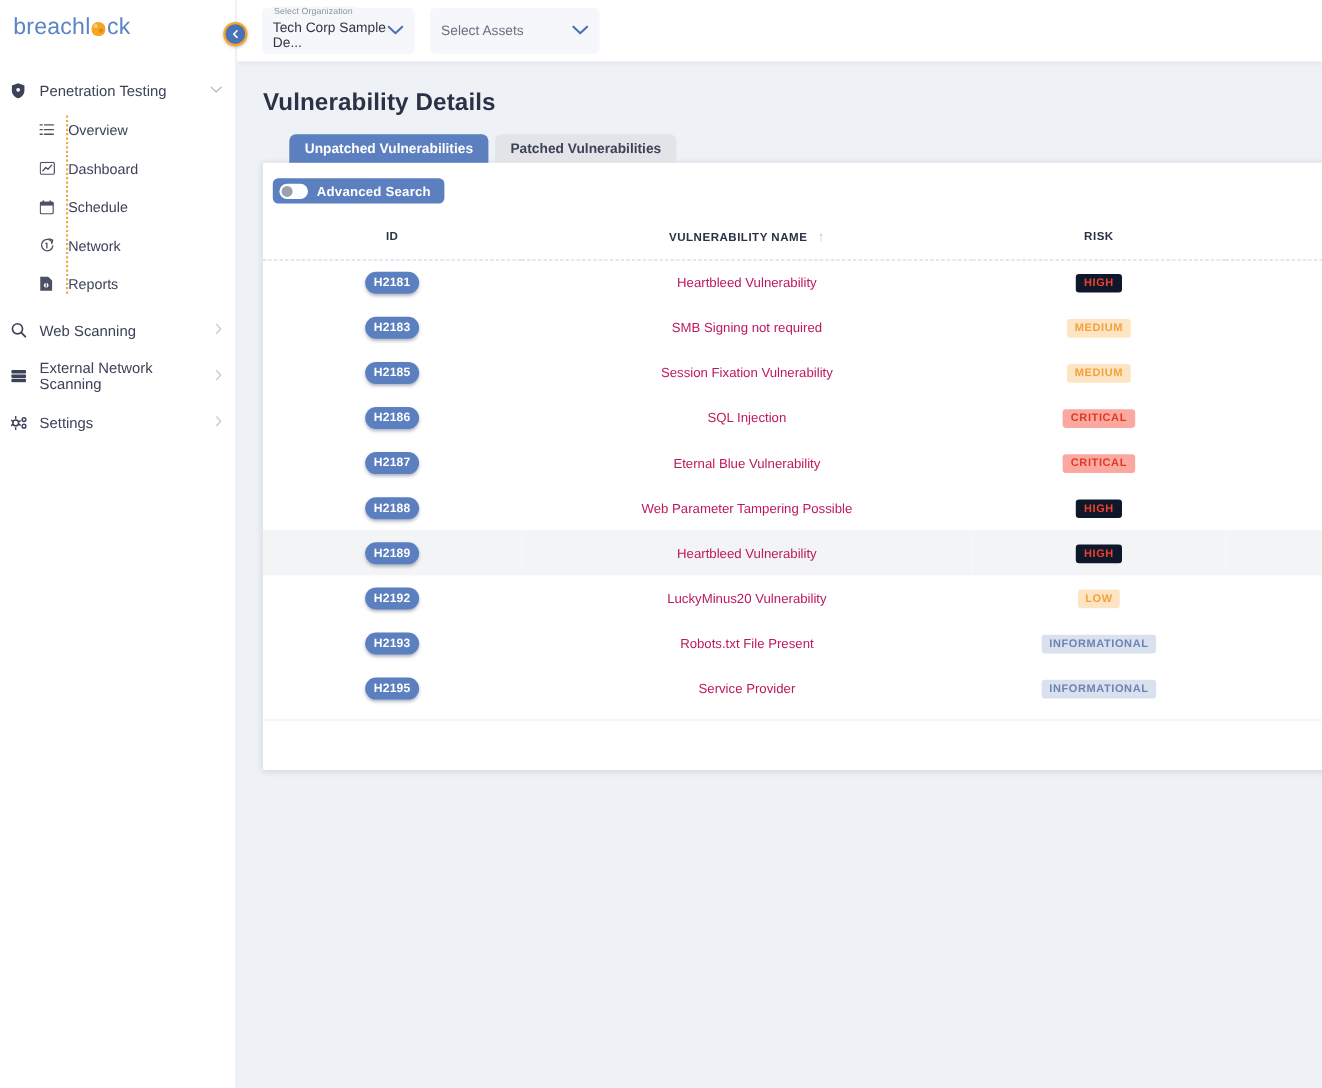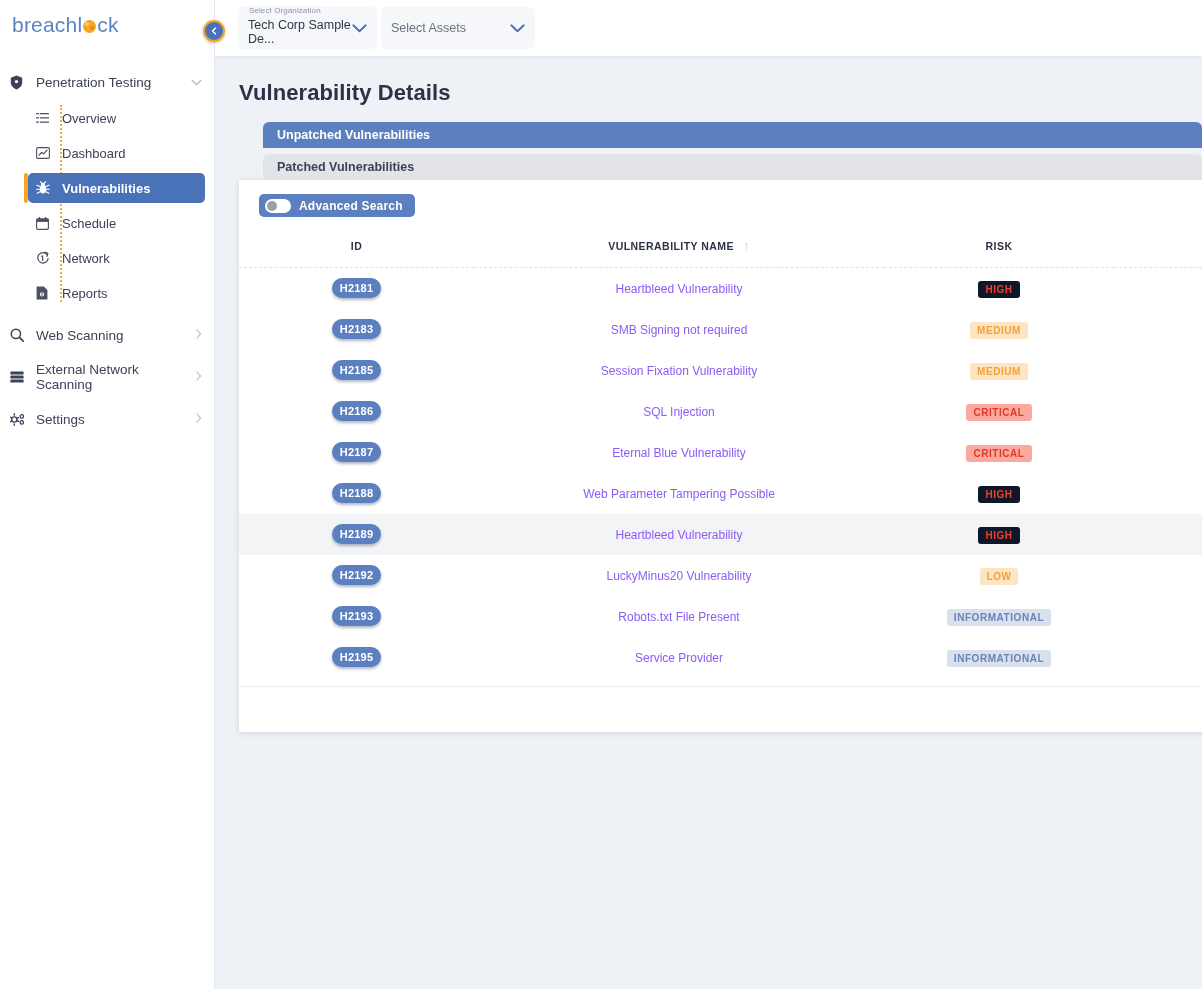--- a/index.html
+++ b/index.html
@@ -78,21 +78,21 @@
   }
   .nav-link .ico { width:26px; display:flex; align-items:center; color:#5c6270; }
   .nav-link .lbl { flex:1; }
   .nav-link .chev { color:#c3c8d2; font-size:12px; }
 
   
   .main { flex:1; height:989px; position:relative; overflow:hidden; }
 
   .topbar {
     height: 56px; background:#fff; display:flex; align-items:center;
-    padding-left: 23px; gap: 4px;
+    padding-left: 23px; gap: 14px;
     box-shadow: 0 1px 4px rgba(16,30,54,.07);
     position: relative; z-index: 3;
   }
   .select-box {
     width: 139px; height: 42px; background:#f5f7fa; border-radius:5px;
     position:relative; display:flex; align-items:center; padding: 0 10px;
     cursor:pointer;
   }
   .select-box .float-label {
     position:absolute; top:-1px; left: 9px; font-size: 8px; color:#8c93a1;
@@ -104,37 +104,37 @@
     position:absolute; right: 10px; top:50%; transform: translateY(-50%);
     color:#4a72b8;
   }
   .select-box.assets { width: 154px; }
 
   .page-title {
     font-size: 22px; font-weight: 600; color:#2b3245;
     padding: 24px 0 0 24px; letter-spacing: .1px;
   }
 
-  .tabs { display:flex; padding: 16px 0 0 48px; gap: 6px; flex-direction: column; }
+  .tabs { display:flex; padding: 16px 0 0 48px; gap: 6px; }
   .tab {
     height: 26px; padding: 0 14px; border-radius: 6px 6px 0 0;
     display:flex; align-items:center; font-size: 12.5px; font-weight: 600;
     cursor:pointer;
   }
   .tab.active { background:#5b7fbf; color:#fff; }
   .tab.inactive { background:#e2e4e8; color:#3c4257; }
 
   .card {
     margin-left: 24px; width: 1300px; background:#fff;
     border-radius: 2px; box-shadow: 0 1px 6px rgba(16,30,54,.12);
     padding-top: 14px; min-height: 540px;
   }
 
   .adv-search {
-    margin: 0 0 0 20px; height: 23px; background:#5b7fbf; border-radius:5px;
+    margin: 0 0 0 9px; height: 23px; background:#5b7fbf; border-radius:5px;
     display:inline-flex; align-items:center; gap:8px; padding: 0 12px 0 6px;
     cursor:pointer;
   }
   .switch {
     width: 26px; height: 14px; border-radius: 8px; background:#fff;
     position:relative; flex:0 0 26px;
   }
   .switch .knob {
     position:absolute; top:2px; left:2px; width:10px; height:10px;
     border-radius:50%; background:#9aa1ad;
@@ -154,21 +154,21 @@
 
   table.vtable td { height: 41px; text-align:center; vertical-align:middle; }
   tr.row.highlight td { background:#f3f4f5; }
 
   .id-pill {
     display:inline-flex; align-items:center; justify-content:center;
     min-width: 49px; height: 20px; padding: 0 0; border-radius: 11px;
     background:#5b7fbf; color:#fff; font-size: 11px; font-weight: 600;
     letter-spacing:.2px; box-shadow: 0 2px 3px rgba(30,50,90,.35);
   }
-  .vname { font-size: 12px; color:#8b5cf6; }
+  .vname { font-size: 12px; color:#be185d; }
   .risk {
     display:inline-flex; align-items:center; justify-content:center;
     height: 17px; padding: 0 7px; border-radius: 3px;
     font-size: 10px; font-weight: 700; letter-spacing:.55px;
   }
   .risk.critical { background:#fba9a0; color:#e03a24; }
   .risk.high { background:#0f172a; color:#f0412a; }
   .risk.medium { background:#fde5c4; color:#f5a038; }
   .risk.low { background:#fde5c4; color:#f5a038; }
   .risk.informational { background:#d9e0ee; color:#6b83b5; }
@@ -227,30 +227,20 @@
         <div class="sub-item">
           <span class="ico">
             <svg width="14" height="12" viewBox="0 0 14 12">
                 <rect x="0.6" y="0.6" width="12.8" height="10.8" rx="1.4" stroke="#4b5160" stroke-width="1.1" fill="none"></rect>
                 <path d="M3 8.2 L5.6 5.3 L7.6 6.9 L11 3.1" stroke="#4b5160" stroke-width="1.2" fill="none" stroke-linecap="round" stroke-linejoin="round"></path>
               </svg>
           </span>
           <span>Dashboard</span>
         </div>
 
-        <div class="sub-item active">
-          <span class="ico">
-            <svg width="14" height="14" viewBox="0 0 14 14">
-                <ellipse cx="7" cy="8.2" rx="3.2" ry="4.4" fill="#fff"></ellipse>
-                <circle cx="7" cy="3.4" r="1.9" fill="#fff"></circle>
-                <path d="M3.8 5.6 L1 4.2M3.5 8.2 L.6 8.2M3.9 10.8 L1.2 12.3M10.2 5.6 L13 4.2M10.5 8.2 L13.4 8.2M10.1 10.8 L12.8 12.3M5.5 2.1 L4.3 .5M8.5 2.1 L9.7 .5" stroke="#fff" stroke-width="1.15" stroke-linecap="round"></path>
-              </svg>
-          </span>
-          <span>Vulnerabilities</span>
-        </div>
 
         <div class="sub-item">
           <span class="ico">
             <svg width="13" height="13" viewBox="0 0 13 13">
                 <rect x="0.6" y="1.8" width="11.8" height="10.6" rx="1.3" stroke="#4b5160" stroke-width="1.15" fill="none"></rect>
                 <rect x="0.6" y="1.8" width="11.8" height="3.1" fill="#4b5160"></rect>
                 <path d="M3.4 .5v2.2M9.6 .5v2.2" stroke="#4b5160" stroke-width="1.3" stroke-linecap="round"></path>
               </svg>
           </span>
           <span>Schedule</span>

